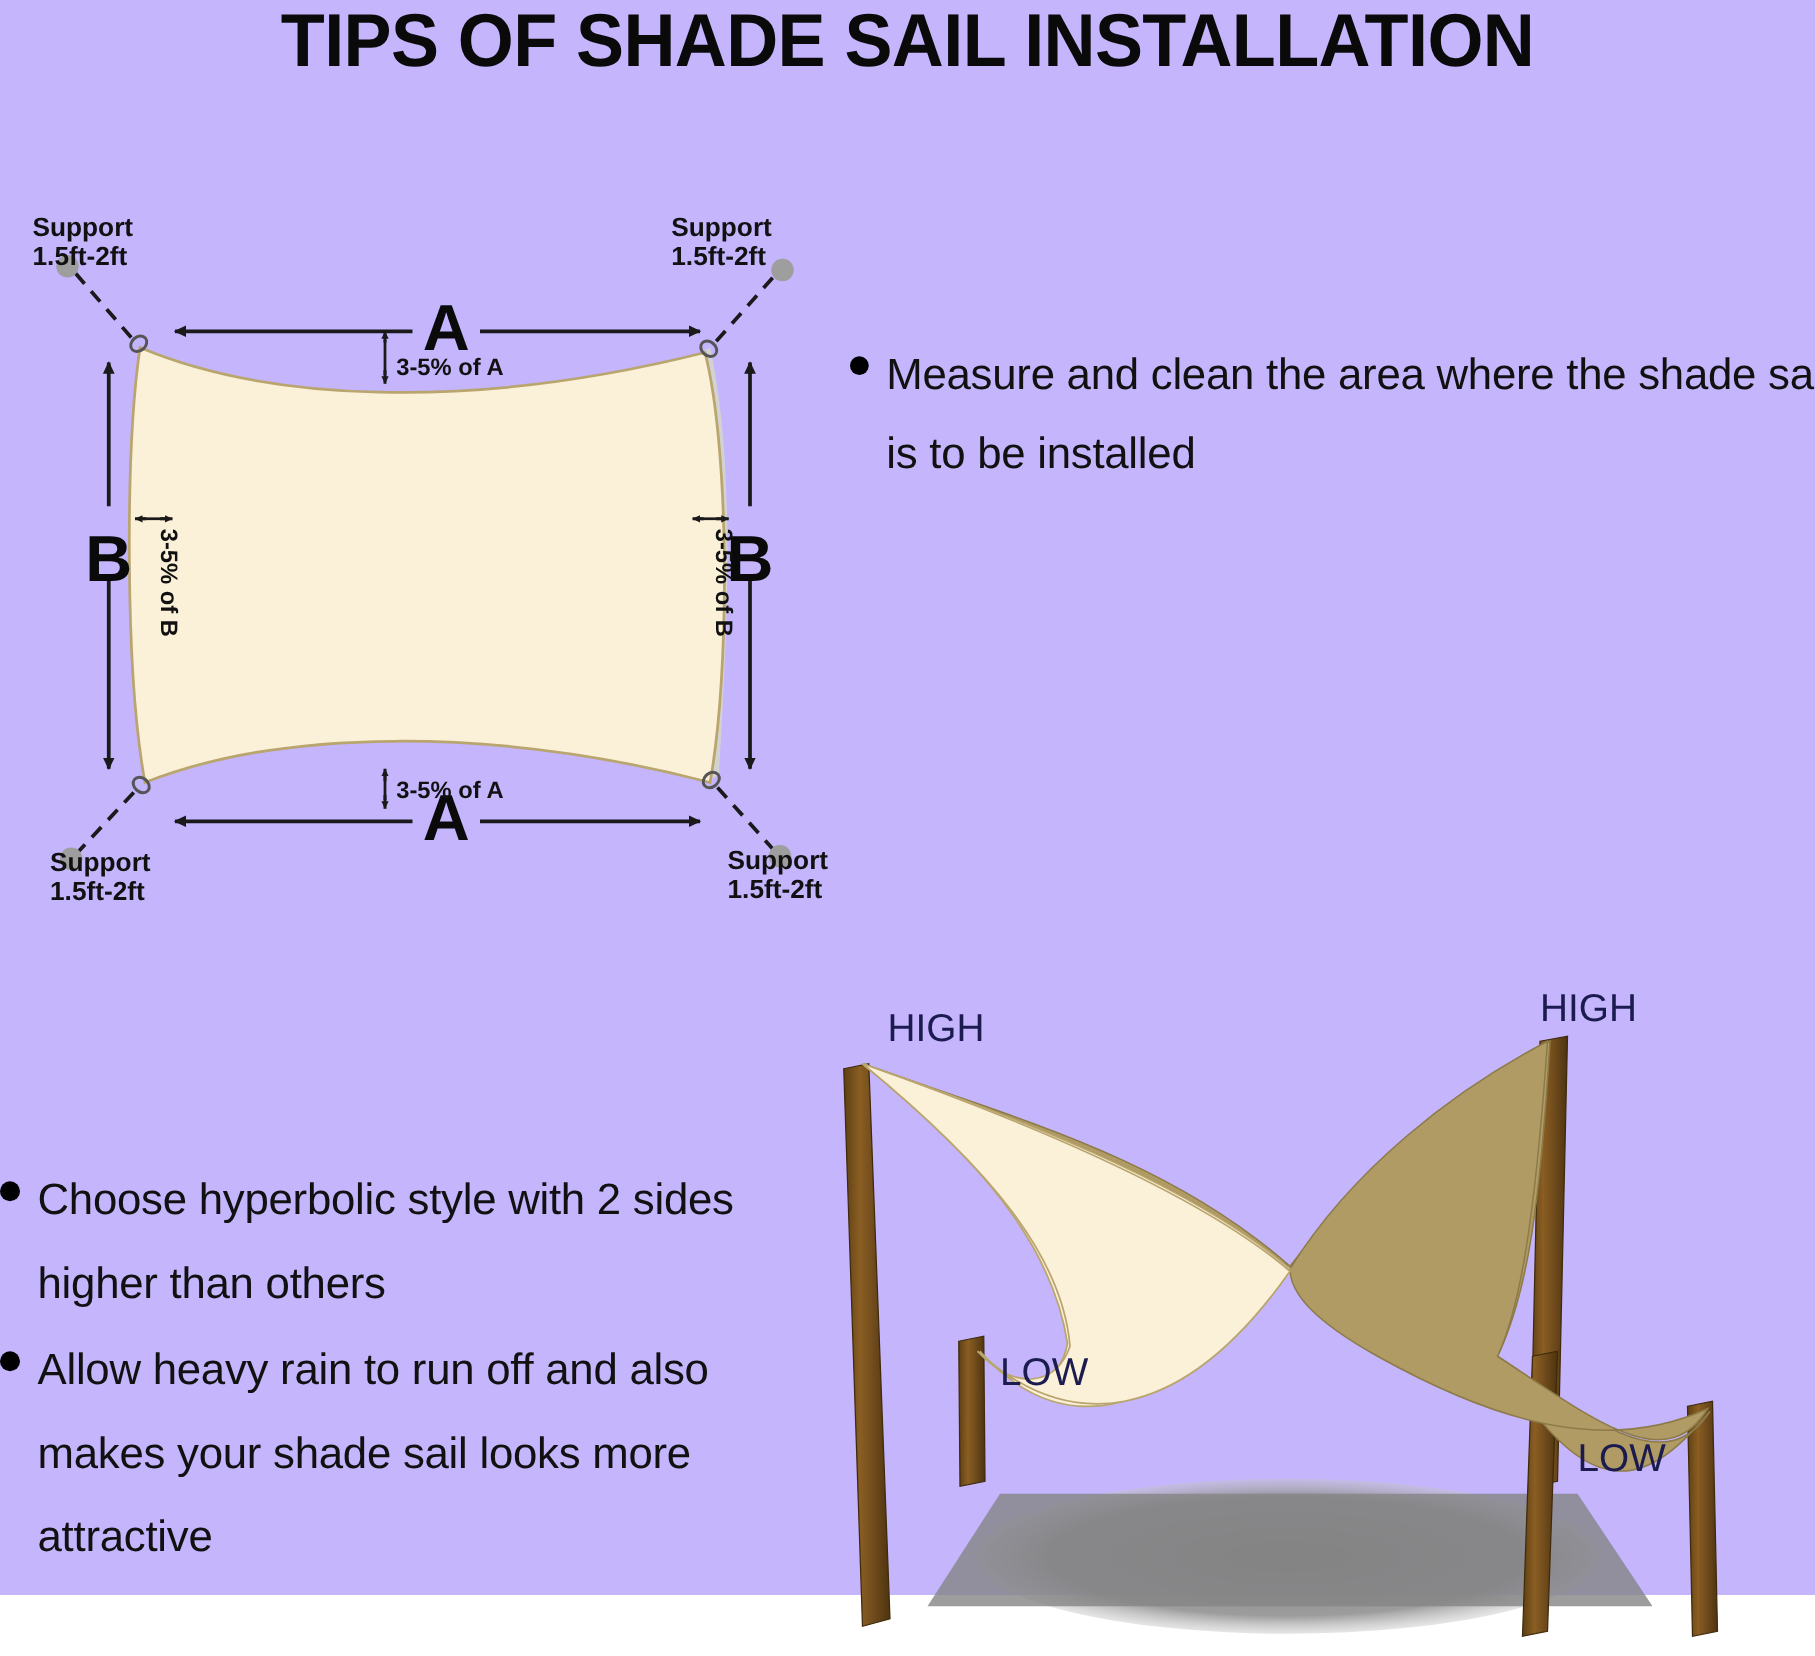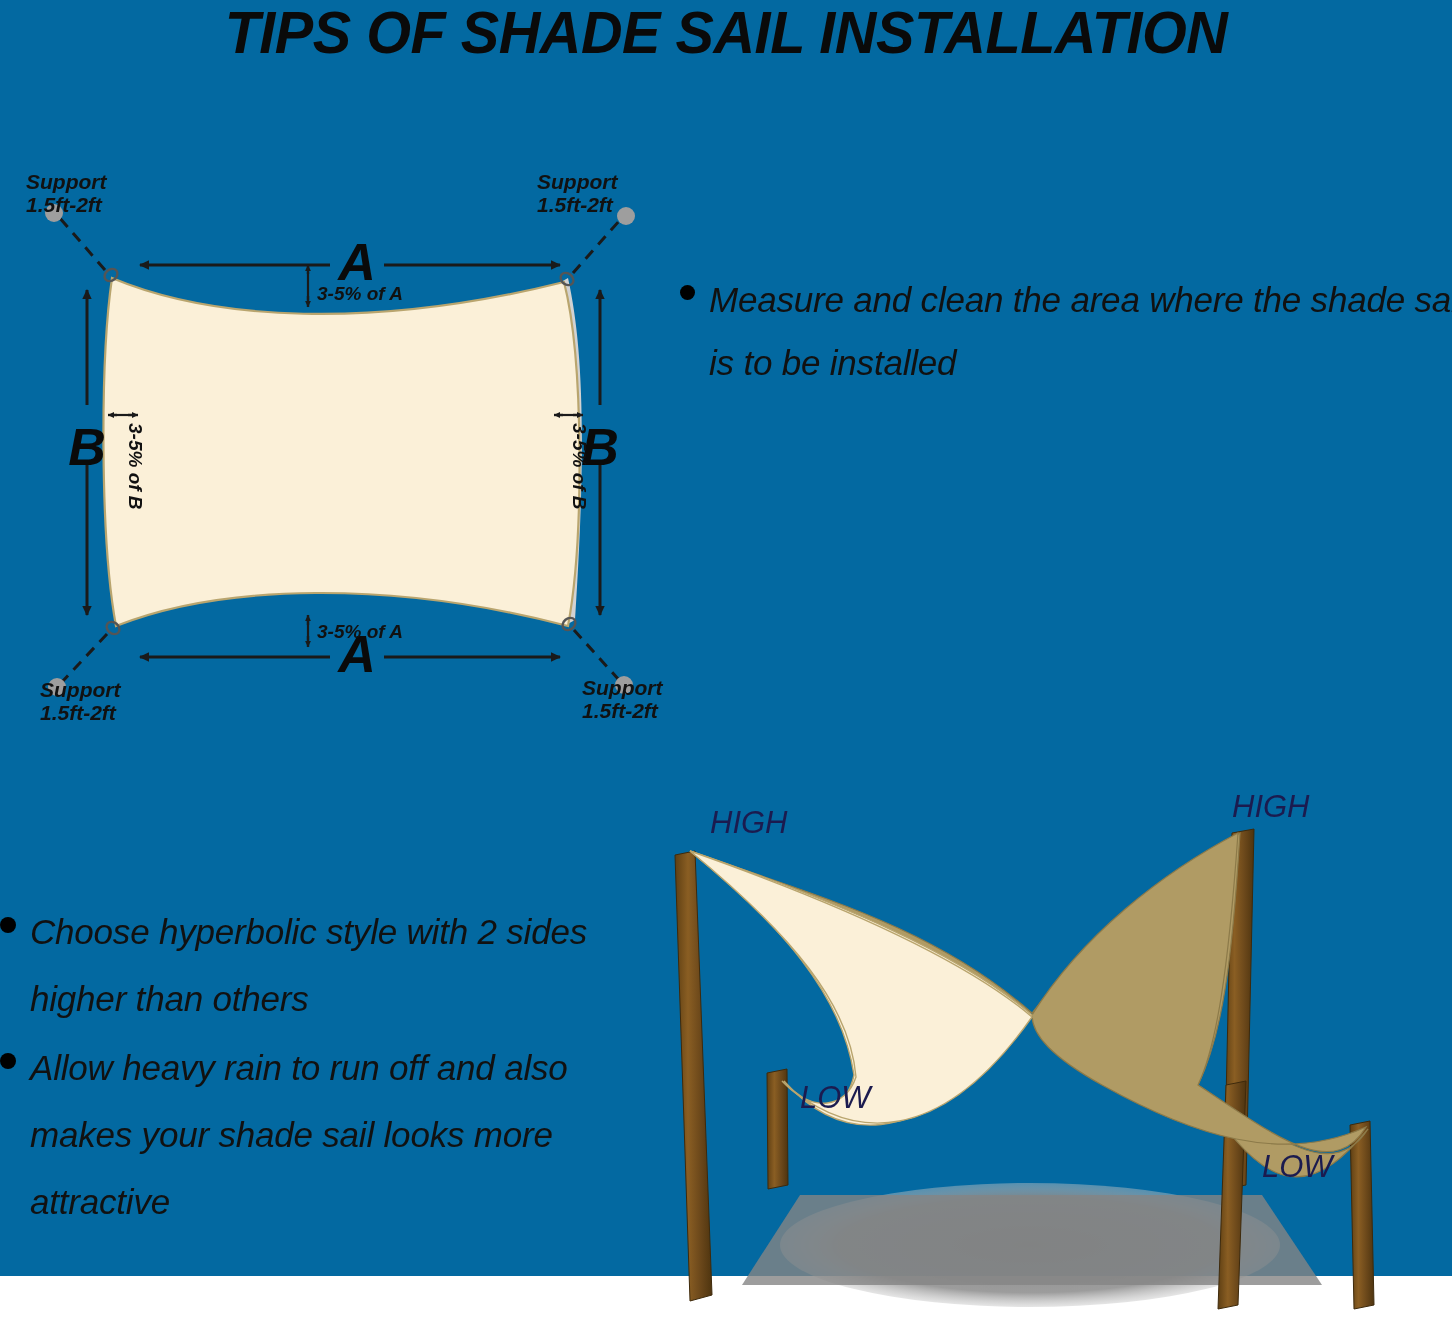--- a/index.html
+++ b/index.html
@@ -1,21 +1,21 @@
 <!DOCTYPE html>
 <html><head>
 <meta charset="utf-8">
 <style>
   html,body{margin:0;padding:0;background:#ffffff;}
   body{
     width:1452px;height:1325px;position:relative;overflow:hidden;
     font-family:"Liberation Sans","DejaVu Sans",sans-serif;
     -webkit-font-smoothing:antialiased;
   }
-  .page{position:relative;width:1452px;height:1276px;background:#0369a1;font-style:italic;}
+  .page{position:relative;width:1452px;height:1276px;background:#c4b5fd;}
 
   
   .title{
     position:absolute;left:0;top:-2px;width:1452px;
     text-align:center;
     font-family:"Liberation Sans","DejaVu Sans",sans-serif;
     font-weight:bold;
     font-size:60px;
     letter-spacing:-0.5px;
     color:#0a0a0a;
@@ -26,21 +26,21 @@
 
   
   .diagram-top{position:absolute;left:0px;top:160px;width:660px;height:580px;margin-left:12px;}
   .diagram-top svg{display:block;}
 
   
   .bullets-right{
     position:absolute;left:680px;top:268px;width:800px;
   }
   .bullets-left{
-    position:absolute;left:0px;top:898px;width:620px;
+    position:absolute;left:0px;top:926px;width:620px;
   }
   .bullet-row{
     display:flex;align-items:flex-start;
     margin-bottom:2px;
   }
   .bullet-dot{
     flex:0 0 auto;
     width:15px;height:15px;border-radius:50%;
     background:#000;
     margin-top:17px;margin-right:14px;

